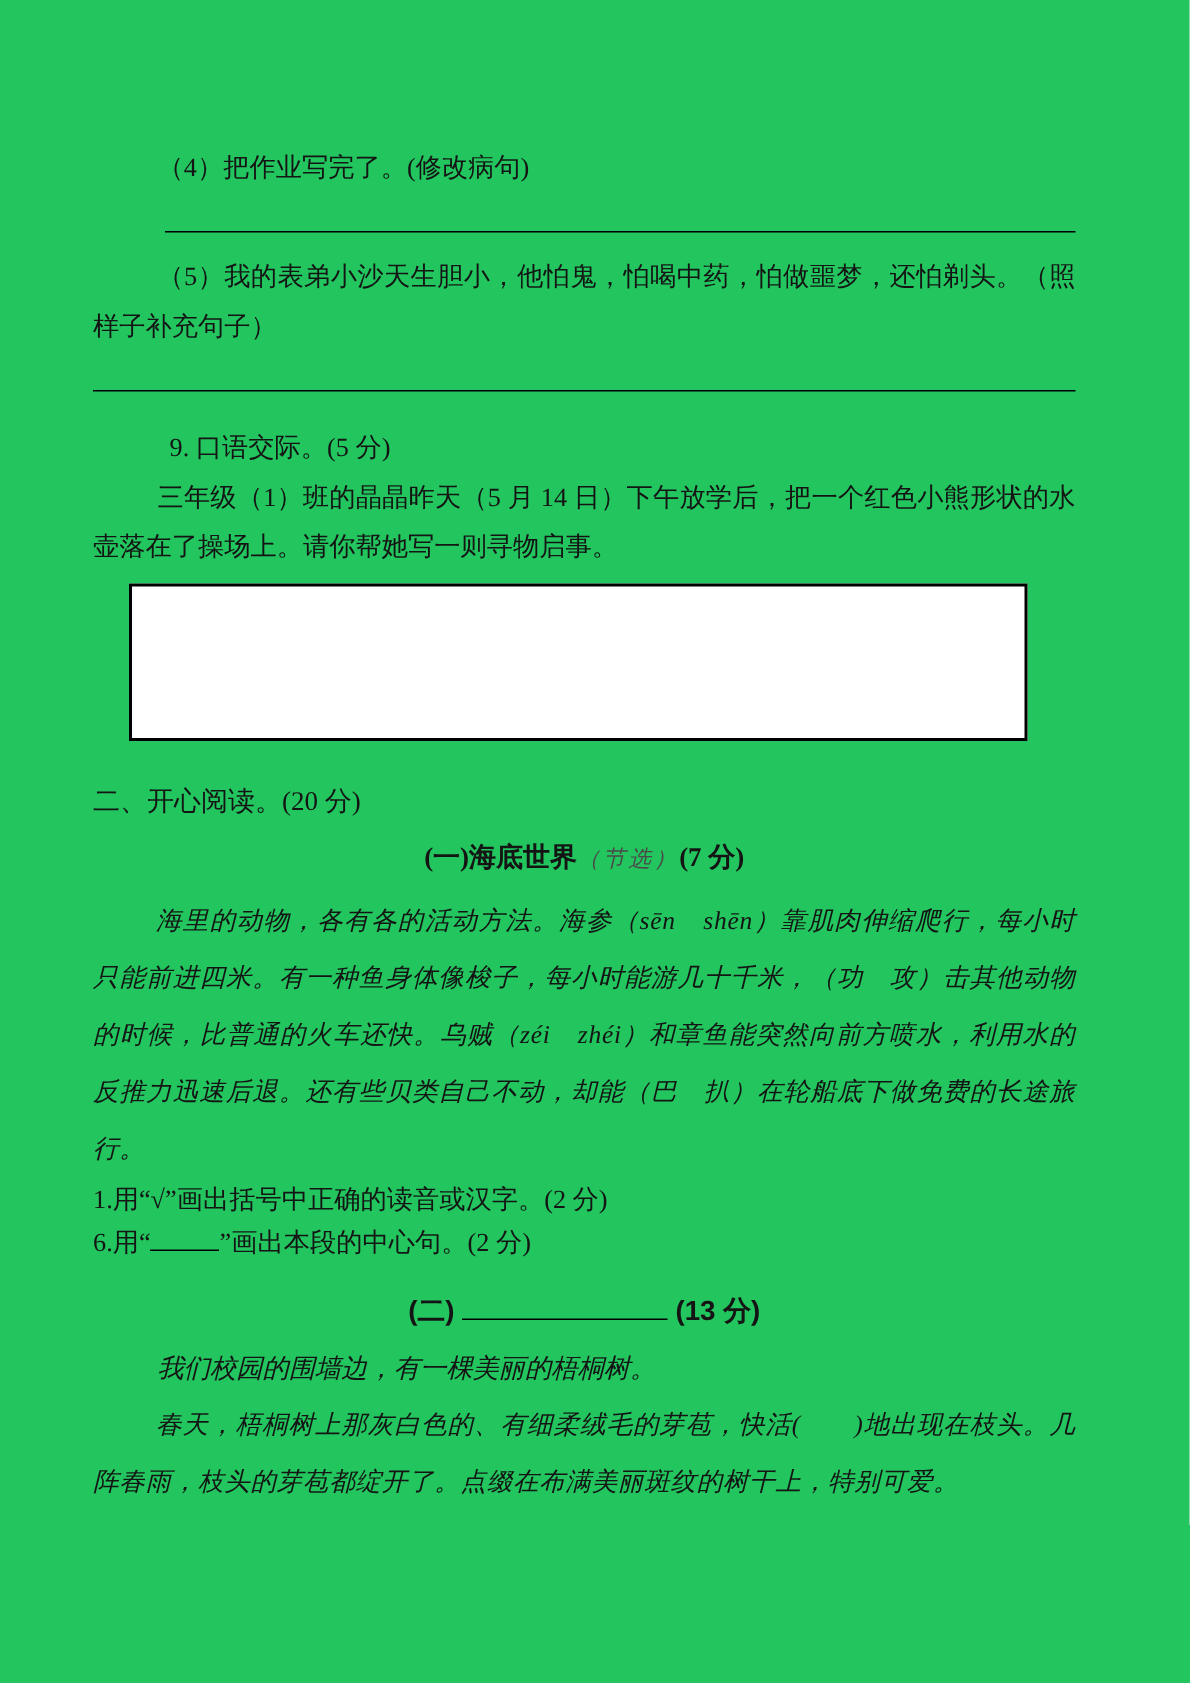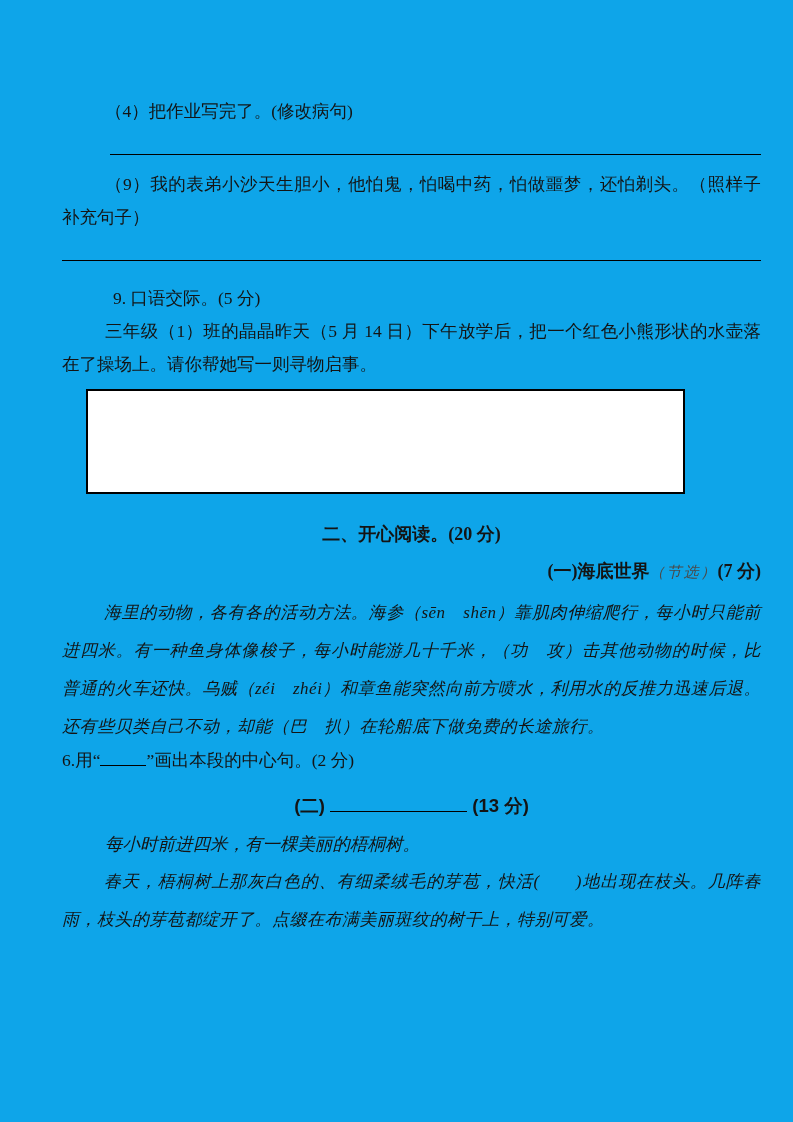--- a/index.html
+++ b/index.html
@@ -1,25 +1,25 @@
 <!DOCTYPE html>
 <html><head>
 <meta charset="utf-8">
 <style>
   html,body{margin:0;padding:0;background:#e8e8e8;}
   .page{
     position:relative;
     width:793px;height:1122px;
     margin:0 auto;
-    background:#0ea5e9;
+    background:#22c55e;
     color:#141414;
     font-family:"Liberation Serif","DejaVu Serif",serif;
     font-size:17.5px;
     box-sizing:border-box;
-    padding:95px 32px 0 62px;
+    padding:95px 76px 0 62px;
     overflow:hidden;
   }
   p{margin:0;}
   .line{line-height:33px;}
   .just{text-align:justify;}
   .ind1{text-indent:43px;}      
   .ind2{text-indent:51px;margin-top:21px;}      
   .rule{
     border-bottom:1.5px solid #000;
     height:0;
@@ -30,28 +30,27 @@
   .fill{flex:1 1 auto;border-bottom:1.5px solid #000;height:26px;}
   .answer-box{
     margin:8px 0 0 24px;
     width:599px;height:105px;
     border:2px solid #000;
     box-sizing:border-box;
     background:#fff;
   }
   .heading{
     margin-top:24px;
-    font-weight:bold;
+    font-weight:normal;
     font-size:18px;
     line-height:33px;
-    text-align:center;
   }
   .rtitle{
     margin-top:4px;
-    text-align:right;
+    text-align:center;
     line-height:33px;
   }
   .rtitle .main{font-weight:bold;font-size:18px;}
   .rtitle .note{font-size:15px;color:#4a4a4a;font-style:italic;letter-spacing:2px;}
   .rtitle .score{font-weight:bold;font-size:18px;}
   .passage{
     margin-top:5px;
     line-height:38px;
     text-align:justify;
     text-indent:42px;
@@ -88,50 +87,51 @@
 </style>
 </head>
 <body>
 
 <div class="page">
 
   <p class="line ind1">（4）把作业写完了。(修改病句)</p>
 
   <div class="rule"></div>
 
-  <p class="line ind1 just">（9）我的表弟小沙天生胆小，他怕鬼，怕喝中药，怕做噩梦，还怕剃头。（照样子补充句子）</p>
+  <p class="line ind1 just">（5）我的表弟小沙天生胆小，他怕鬼，怕喝中药，怕做噩梦，还怕剃头。（照样子补充句子）</p>
 
   <p class="flexrow">
     <span class="fill"></span>
   </p>
 
   <p class="line ind2">9. 口语交际。(5 分)</p>
 
   <p class="line ind1 just">三年级（1）班的晶晶昨天（5 月 14 日）下午放学后，把一个红色小熊形状的水壶落在了操场上。请你帮她写一则寻物启事。</p>
 
   <div class="answer-box"></div>
 
   <p class="heading">二、开心阅读。(20 分)</p>
 
   <p class="rtitle">
     <span class="main">(一)海底世界</span><span class="note">（节选）</span><span class="score">(7 分)</span>
   </p>
 
   <p class="passage">海里的动物，各有各的活动方法。海参（sēn　shēn）靠肌肉伸缩爬行，每小时只能前进四米。有一种鱼身体像梭子，每小时能游几十千米，（功　攻）击其他动物的时候，比普通的火车还快。乌贼（zéi　zhéi）和章鱼能突然向前方喷水，利用水的反推力迅速后退。还有些贝类自己不动，却能（巴　扒）在轮船底下做免费的长途旅行。</p>
 
+  <p class="q">1.用“√”画出括号中正确的读音或汉字。(2 分)</p>
 
   <p class="q">
     <span>6.用“</span><span class="blank w46"></span><span>”画出本段的中心句。(2 分)</span>
   </p>
 
 
 
   <p class="r2title">
     <span>(二)</span>
     <span class="blank w137"></span>
     <span>(13 分)</span>
   </p>
 
-  <p class="para1 kai ind1">每小时前进四米，有一棵美丽的梧桐树。</p>
+  <p class="para1 kai ind1">我们校园的围墙边，有一棵美丽的梧桐树。</p>
 
   <p class="para2 kai just passage" style="margin-top:0;">春天，梧桐树上那灰白色的、有细柔绒毛的芽苞，快活(　　)地出现在枝头。几阵春雨，枝头的芽苞都绽开了。点缀在布满美丽斑纹的树干上，特别可爱。</p>
 
 </div>
 
 </body></html>

